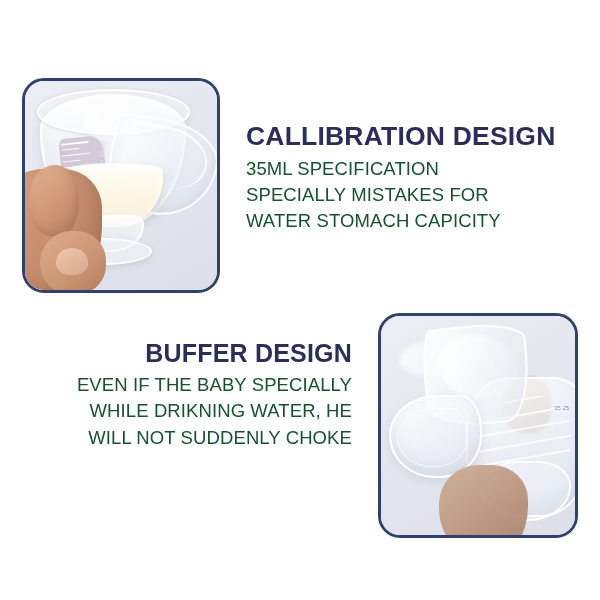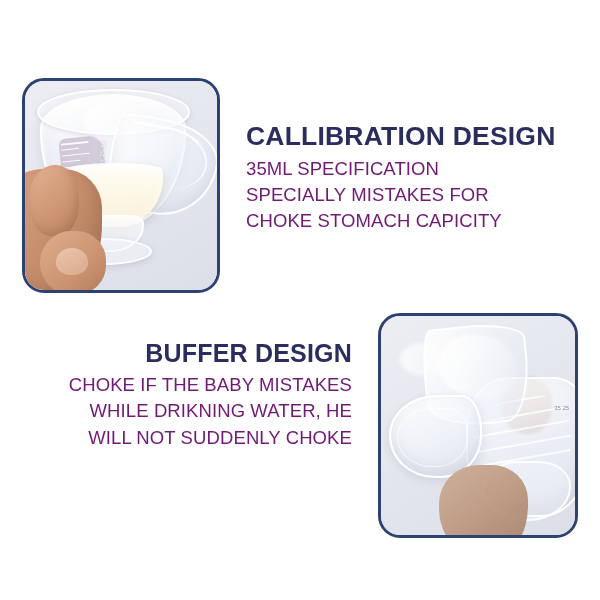--- a/index.html
+++ b/index.html
@@ -404,21 +404,21 @@
     white-space: nowrap;
   }
   #block-buffer .heading {
     font-size: 25px;
   }
 
   .body-line {
     font-family: "Liberation Sans", sans-serif;
     font-size: 18.5px;
     font-weight: normal;
-    color: #701a75;
+    color: #14532d;
     letter-spacing: 0.1px;
     line-height: 1.42;
     margin: 0;
     white-space: nowrap;
   }
 </style>
 </head>
 <body>
 
 <div class="canvas">
@@ -449,26 +449,26 @@
       <div class="p1-finger-b"></div>
       <div class="p1-nail"></div>
       <div class="p1-gloss"></div>
     </div>
   </div>
 
   <div class="text-block" id="block-calibration">
     <h2 class="heading">CALLIBRATION DESIGN</h2>
     <p class="body-line">35ML SPECIFICATION</p>
     <p class="body-line">SPECIALLY MISTAKES FOR</p>
-    <p class="body-line">CHOKE STOMACH CAPICITY</p>
+    <p class="body-line">WATER STOMACH CAPICITY</p>
   </div>
 
   <div class="text-block" id="block-buffer">
     <h2 class="heading">BUFFER DESIGN</h2>
-    <p class="body-line">CHOKE IF THE BABY MISTAKES</p>
+    <p class="body-line">EVEN IF THE BABY SPECIALLY</p>
     <p class="body-line">WHILE DRIKNING WATER, HE</p>
     <p class="body-line">WILL NOT SUDDENLY CHOKE</p>
   </div>
 
   <div class="photo-frame" id="frame-buffer">
     <div class="photo-stage">
       <div class="p2-hand2"></div>
       <div class="p2-body"></div>
       <div class="p2-ridges">
         <i></i>

